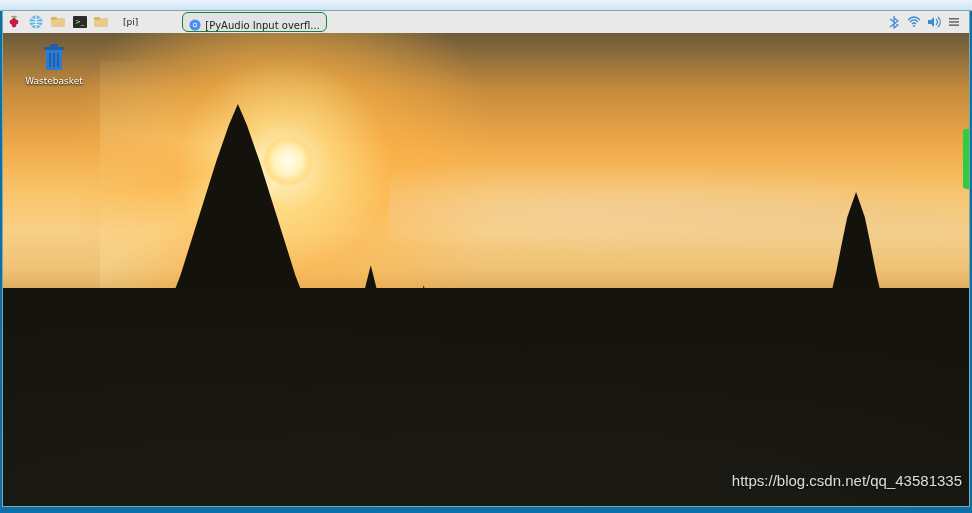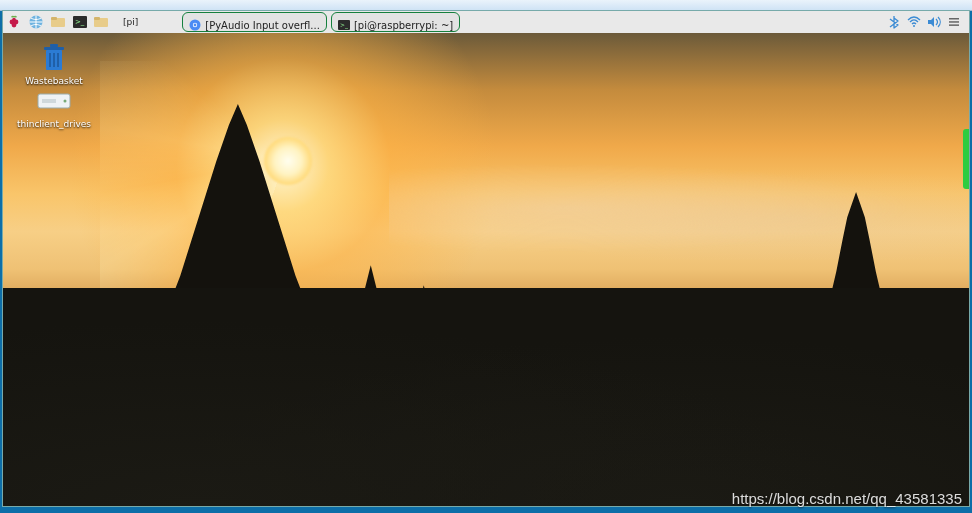--- a/index.html
+++ b/index.html
@@ -33,21 +33,21 @@
   .t3{left:36%;bottom:34%;width:40px;height:80px;clip-path:polygon(50% 0%,70% 40%,90% 100%,10% 100%,30% 40%)}
   .t4{left:42%;bottom:34%;width:30px;height:60px;clip-path:polygon(50% 0%,70% 40%,90% 100%,10% 100%,30% 40%)}
   .t5{left:76%;bottom:30%;width:36px;height:70px;clip-path:polygon(50% 0%,70% 40%,90% 100%,10% 100%,30% 40%)}
   .clouds{position:absolute;left:40%;top:26%;width:60%;height:22%;background:radial-gradient(ellipse at 30% 50%,rgba(240,210,170,.5),rgba(0,0,0,0) 60%),radial-gradient(ellipse at 70% 60%,rgba(230,200,160,.4),rgba(0,0,0,0) 55%)}
   .rays{position:absolute;left:10%;top:6%;width:60%;height:70%;background:conic-gradient(from 200deg at 32% 30%,rgba(255,230,170,.25) 0deg,rgba(0,0,0,0) 20deg,rgba(255,220,150,.2) 40deg,rgba(0,0,0,0) 60deg,rgba(255,220,150,.18) 80deg,rgba(0,0,0,0) 110deg);mix-blend-mode:screen}
 
   .desktop-icons{position:absolute;left:0;top:22px;width:90px;display:flex;flex-direction:column;padding:10px 6px}
   .dicon{display:flex;flex-direction:column;align-items:center;gap:3px;color:#fff;font-size:9px;text-align:center;text-shadow:0 1px 2px #000;cursor:pointer}
   .dicon .glyph{width:34px;height:30px;display:flex;align-items:center;justify-content:center}
 
-  .watermark{position:absolute;right:10px;bottom:6px;color:rgba(255,255,255,.85);font-size:15px;font-family:Arial,sans-serif;text-shadow:0 1px 2px rgba(0,0,0,.6)}
+  .watermark{position:absolute;right:10px;bottom:24px;color:rgba(255,255,255,.85);font-size:15px;font-family:Arial,sans-serif;text-shadow:0 1px 2px rgba(0,0,0,.6)}
   .green-tab{position:absolute;right:0;top:118px;width:6px;height:60px;background:#2ecc40;border-radius:3px 0 0 3px}
 
   svg{display:block}
 </style>
 </head>
 <body>
 
 <div class="outer-frame">
   <div class="titlebar-host">
     <span class="titlebar-text"></span>
@@ -99,29 +99,20 @@
         <div class="task">
           <span class="tico">
             <svg width="12" height="12" viewBox="0 0 12 12">
                 <circle cx="6" cy="6" r="5.5" fill="#4b8bf4"></circle>
                 <circle cx="6" cy="6" r="2.2" fill="#fff"></circle>
                 <circle cx="6" cy="6" r="1.4" fill="#4b8bf4"></circle>
               </svg>
           </span>
           <span>[PyAudio Input overfl...</span>
         </div>
-        <div class="task">
-          <span class="tico">
-            <svg width="12" height="12" viewBox="0 0 12 12">
-                <rect x="0" y="1" width="12" height="10" rx="1" fill="#2b2b2b"></rect>
-                <text x="2" y="8" font-size="6" fill="#9f9">&gt;_</text>
-              </svg>
-          </span>
-          <span>[pi@raspberrypi: ~]</span>
-        </div>
       </div>
 
       <div class="spacer"></div>
 
       <div class="tray">
         <span class="tico">
           <svg width="12" height="14" viewBox="0 0 12 14">
               <path d="M6 1v12l4-3-8-6m0 8l8-6-4-3" stroke="#3b8bd4" stroke-width="1.3" fill="none" stroke-linejoin="round"></path>
             </svg>
         </span>
@@ -169,30 +160,20 @@
               <rect x="6" y="7" width="16" height="20" rx="1" fill="#2b7bd4"></rect>
               <rect x="4" y="4" width="20" height="3" rx="1" fill="#1f5fa8"></rect>
               <rect x="10" y="1" width="8" height="3" rx="1" fill="#1f5fa8"></rect>
               <rect x="9" y="10" width="2" height="14" fill="#1f5fa8"></rect>
               <rect x="13" y="10" width="2" height="14" fill="#1f5fa8"></rect>
               <rect x="17" y="10" width="2" height="14" fill="#1f5fa8"></rect>
             </svg>
         </span>
         <span>Wastebasket</span>
       </div>
-      <div class="dicon">
-        <span class="glyph">
-          <svg width="34" height="20" viewBox="0 0 34 20">
-              <rect x="1" y="3" width="32" height="14" rx="2" fill="#eef2f5" stroke="#9aa" stroke-width="1"></rect>
-              <circle cx="28" cy="10" r="1.5" fill="#7a7"></circle>
-              <rect x="5" y="8" width="14" height="4" fill="#cfd8dc"></rect>
-            </svg>
-        </span>
-        <span>thinclient_drives</span>
-      </div>
     </div>
 
     <div class="green-tab"></div>
 
   </div>
 
   <div class="watermark">https://blog.csdn.net/qq_43581335</div>
 </div>
 
 </body></html>

